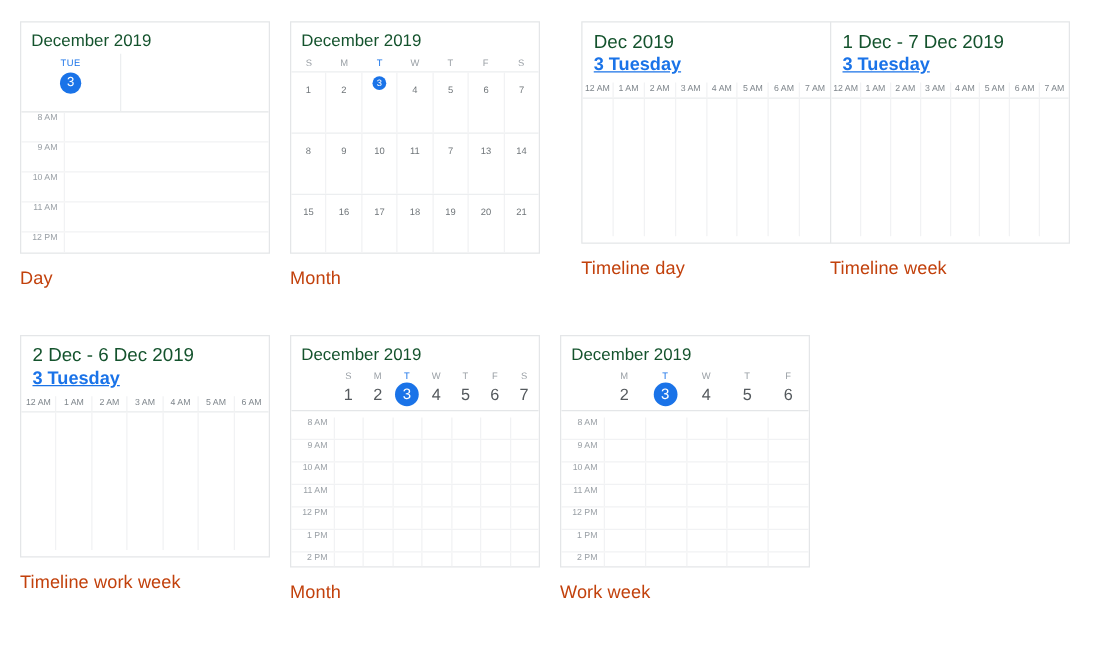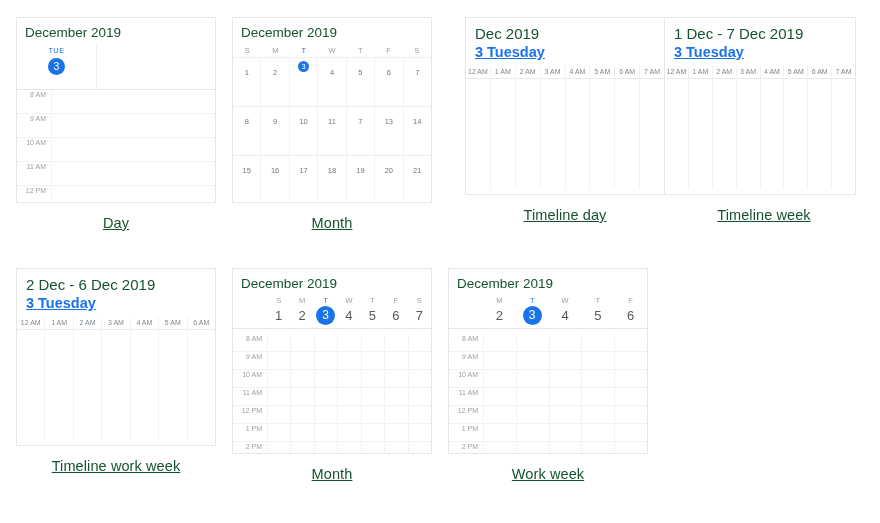--- a/index.html
+++ b/index.html
@@ -27,27 +27,25 @@
 
   .card {
     background: #ffffff;
     border: 1px solid #e4e6e8;
     box-sizing: border-box;
     overflow: hidden;
     position: relative;
   }
 
   .caption {
-    text-align: center;
     font-size: 14.5px;
-    color: #14532d;
+    color: #c2410c;
     letter-spacing: .1px;
     margin-top: 12px;
     font-family: "Liberation Sans", sans-serif;
-    text-decoration: underline;
   }
 
   
   .cal-title {
     font-size: 13.5px;
     color: #14532d;
     padding: 7px 0 3px 8px;
     line-height: 15px;
     white-space: nowrap;
   }

